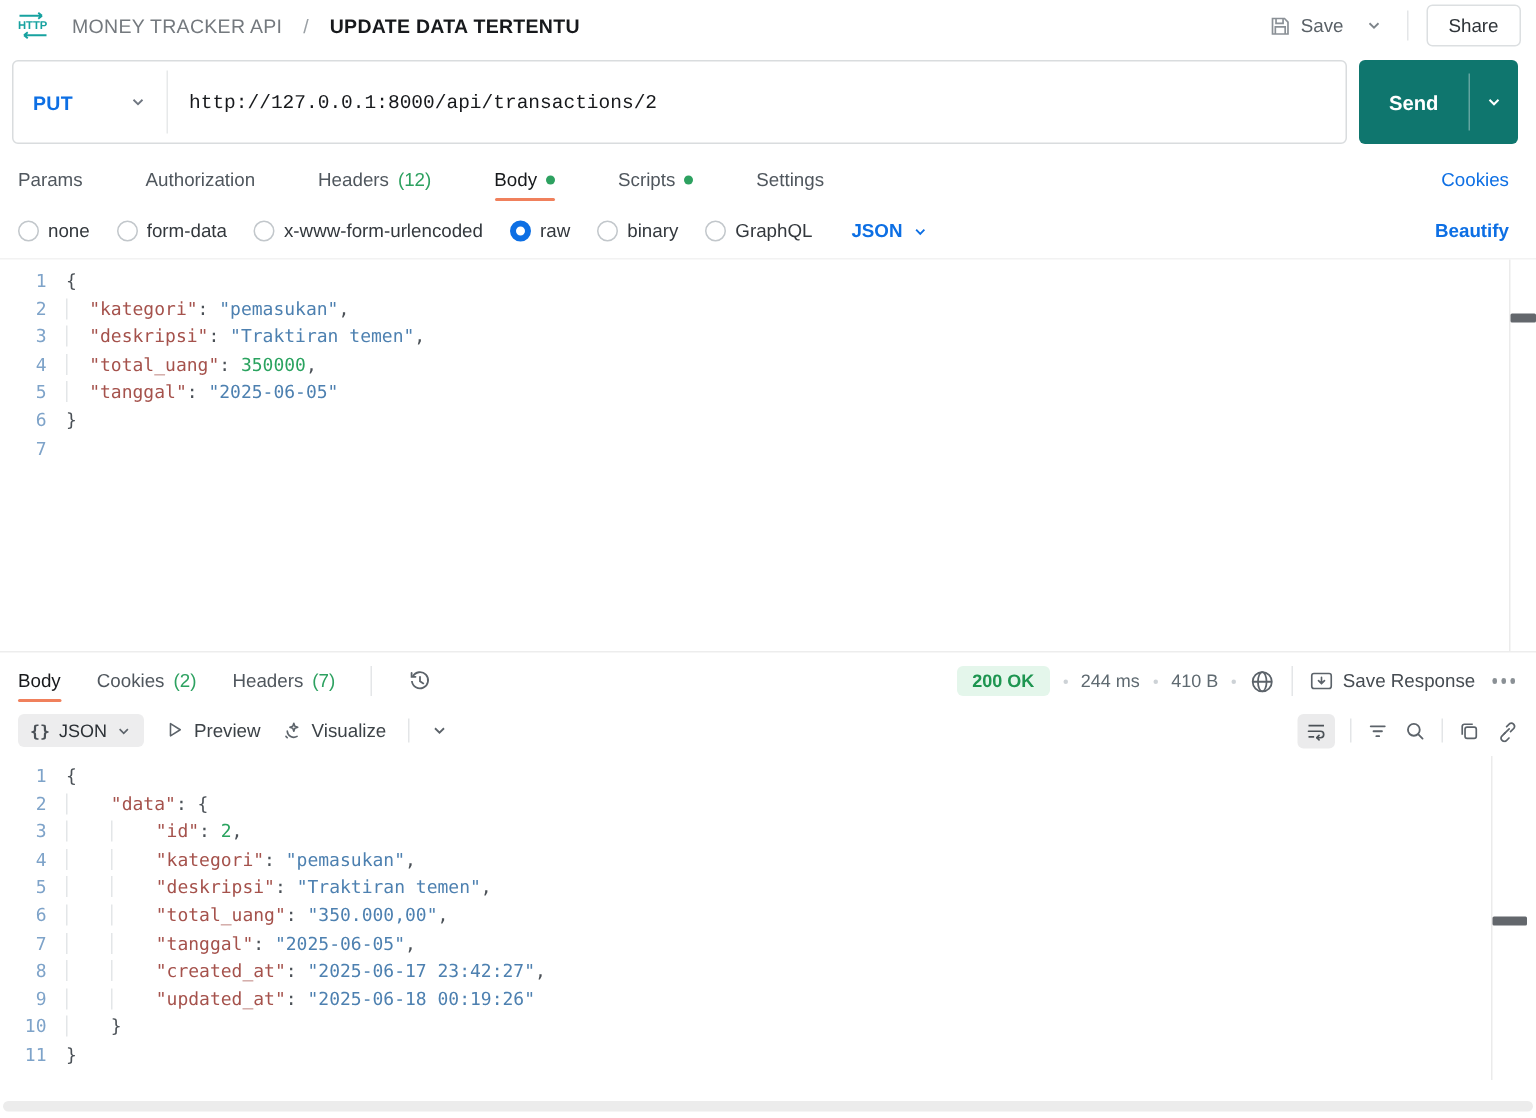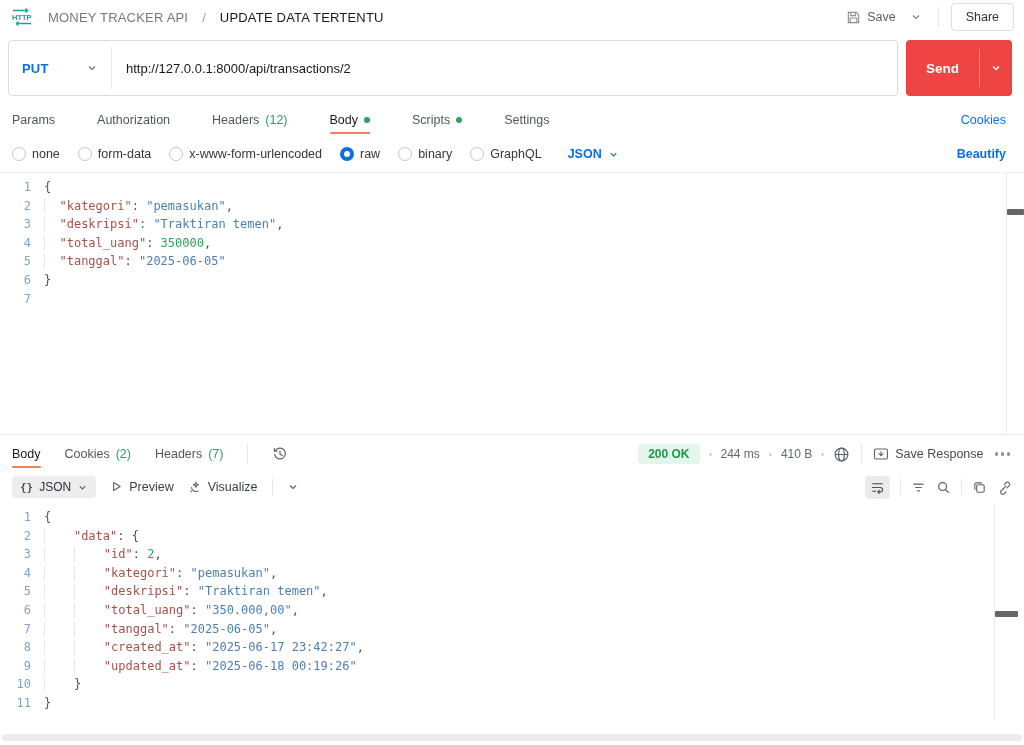--- a/index.html
+++ b/index.html
@@ -6,40 +6,40 @@
   html,body { width:1024px; height:745px; background:#fff; overflow:hidden;
     font-family:"Liberation Sans", sans-serif; color:#1c1e21; }
   .page { position:relative; width:1024px; height:745px; }
 
   
   .topbar { height:34px; display:flex; align-items:center; justify-content:space-between; padding:0 10px; }
   .crumb { display:flex; align-items:center; gap:14px; font-size:13px; }
   .http-badge { display:flex; align-items:center; }
   .crumb-collection { color:#74797e; letter-spacing:.2px; }
   .crumb-sep { color:#9aa0a5; }
-  .crumb-name { color:#17191c; font-weight:400; letter-spacing:.2px; }
+  .crumb-name { color:#17191c; font-weight:700; letter-spacing:.2px; }
   .top-actions { display:flex; align-items:center; gap:6px; }
   .btn-ghost { display:flex; align-items:center; gap:6px; border:none; background:none;
     color:#5a6167; font-size:12.5px; cursor:pointer; padding:6px 4px; }
   .caret-btn { border:none; background:none; color:#7d848a; cursor:pointer; padding:4px; display:flex; }
   .vdivider { width:1px; height:20px; background:#e4e6e8; margin:0 6px; }
   .btn-outline { border:1px solid #dcdfe1; background:#fff; border-radius:4px; padding:6px 14px;
     font-size:12.5px; color:#2e3338; cursor:pointer; }
 
   
   .url-row { display:flex; align-items:stretch; gap:8px; padding:6px 12px 8px 8px; }
   .url-box { flex:1; display:flex; align-items:center; border:1px solid #d9dcde; border-radius:4px; height:56px; background:#fff; }
   .method-select { display:flex; align-items:center; justify-content:space-between; width:102px;
     padding:0 13px; cursor:pointer; }
   .method-label { color:#0d6fe4; font-weight:700; font-size:13px; letter-spacing:.2px; }
   .method-caret { color:#6f7680; display:flex; }
   .url-sep { width:1px; align-self:stretch; margin:6px 0; background:#e7e9ea; }
   .url-input { flex:1; border:none; outline:none; font-size:13px; color:#17191c; padding:0 14px;
-    font-family:Liberation Sans, sans-serif; background:transparent; }
-  .send-btn { display:flex; align-items:stretch; background:#ef4444; border-radius:4px; overflow:hidden;
+    font-family:Liberation Mono, monospace; background:transparent; }
+  .send-btn { display:flex; align-items:stretch; background:#0f766e; border-radius:4px; overflow:hidden;
     width:106px; cursor:pointer; }
   .send-main { flex:1; display:flex; align-items:center; justify-content:center; color:#fff;
     font-weight:700; font-size:13.5px; }
   .send-sep { width:1px; background:rgba(255,255,255,.35); margin:9px 0; }
   .send-caret { width:32px; display:flex; align-items:center; justify-content:center; color:#fff; }
 
   
   .req-tabs { display:flex; align-items:center; gap:42px; padding:0 12px; height:32px; font-size:12.5px; }
   .tab { position:relative; display:flex; align-items:center; gap:6px; color:#50575e; cursor:pointer; height:100%; }
   .tab .count { color:#2da160; }

